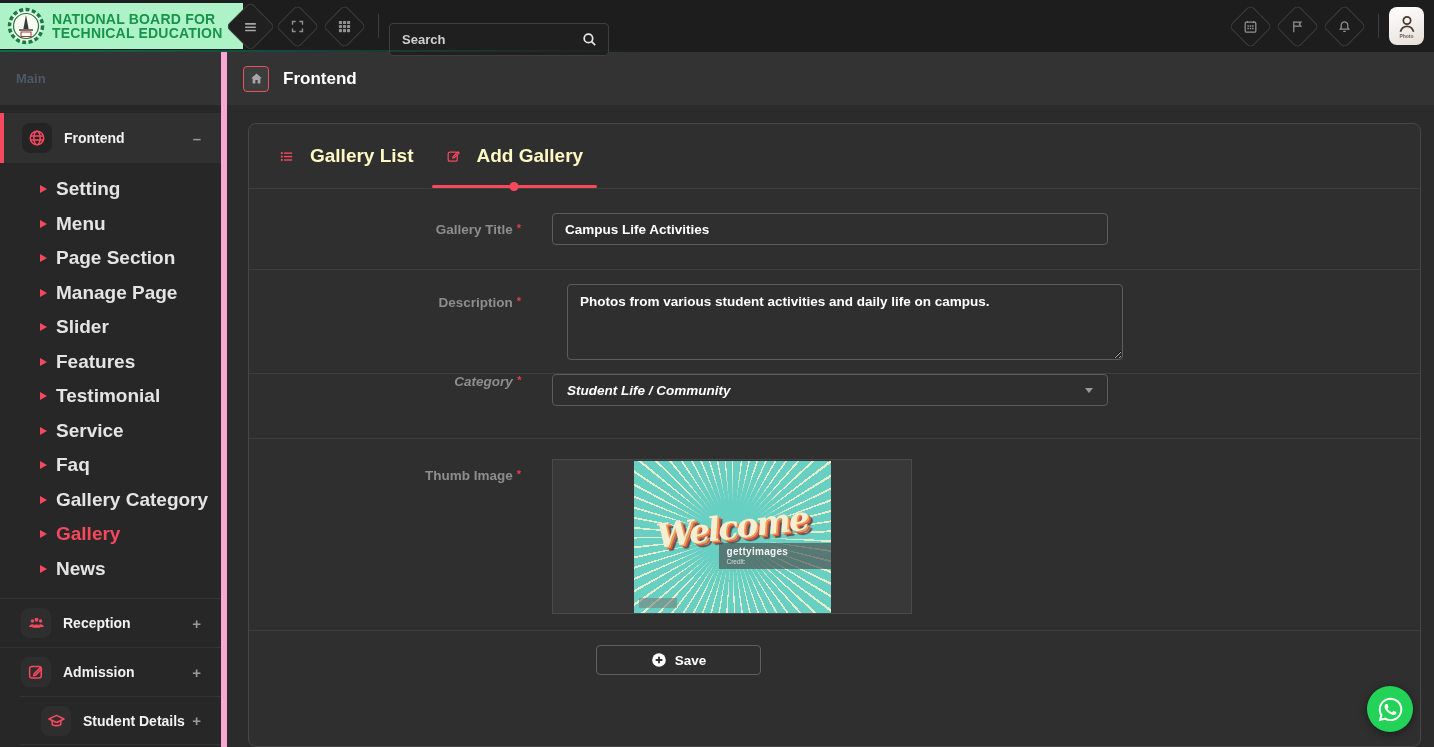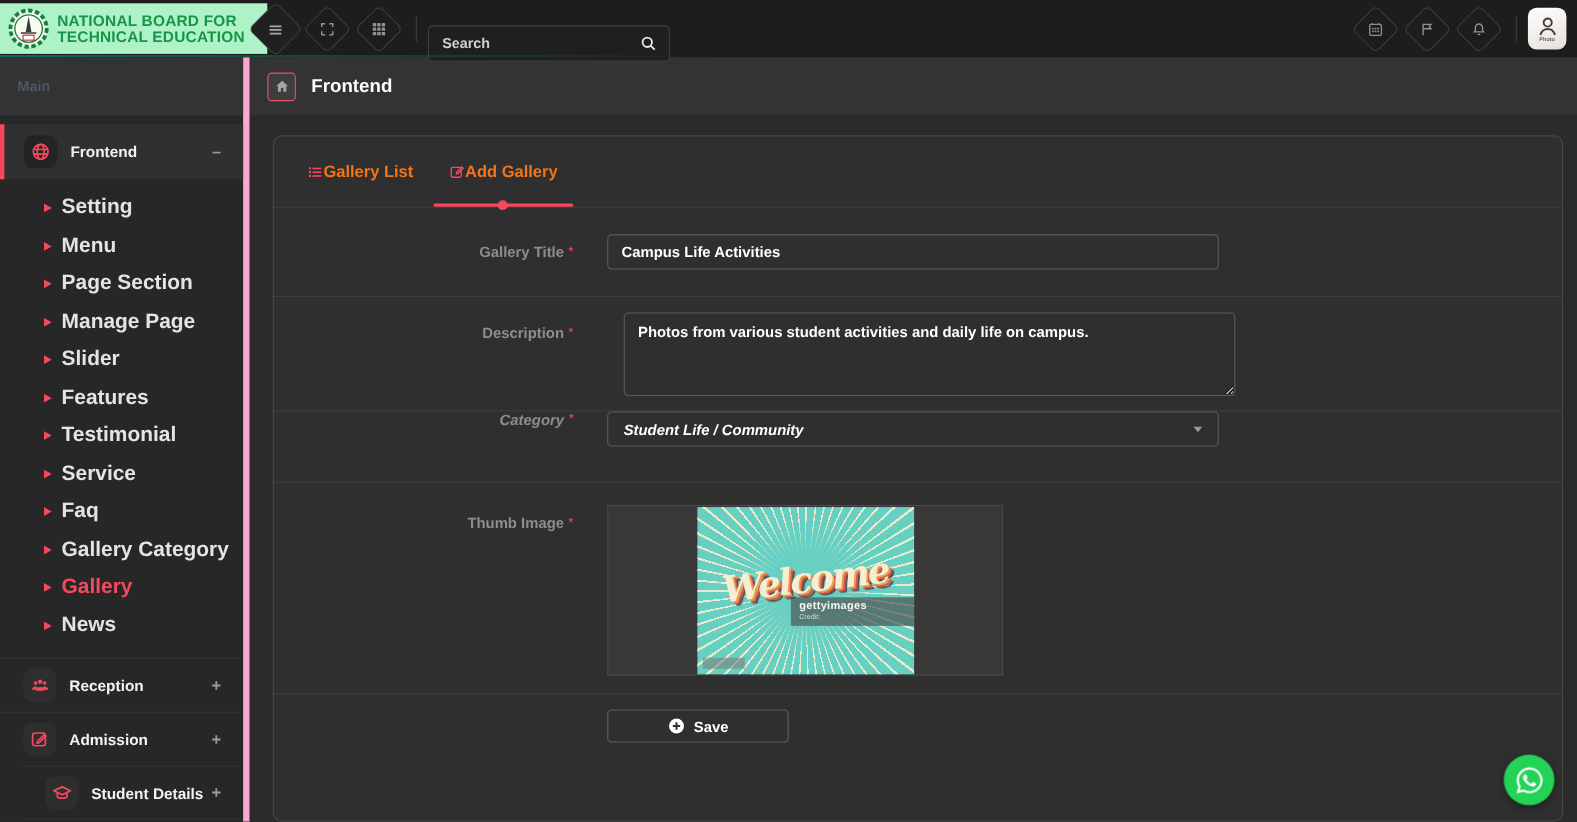--- a/index.html
+++ b/index.html
@@ -100,22 +100,22 @@
   .page-title{ margin-left:14px; font-size:17px; font-weight:bold; color:#ffffff; }
   .content{ flex:1; background:#2b2b2b; padding:18px 13px 0 21px; }
   .card{
     background:#2f2f2f; border:1px solid #474747; border-radius:8px;
     height:624px; overflow:hidden;
   }
 
   
   .tabs-row{ height:65px; display:flex; align-items:center; gap:32px; padding:0 30px; border-bottom:1px solid #3e3e3e; }
   .tab{
-    position:relative; height:100%; display:flex; align-items:center; gap:0;
-    color:#f97316; font-weight:bold; font-size:15px; cursor:pointer; white-space:nowrap;
+    position:relative; height:100%; display:flex; align-items:center; gap:16px;
+    color:#fef9c3; font-weight:bold; font-size:19px; cursor:pointer; white-space:nowrap;
   }
   .tab.active::after{
     content:""; position:absolute; left:-14px; right:-14px; bottom:0; height:3px;
     background:#f8485e; border-radius:2px;
   }
   .tab.active::before{
     content:""; position:absolute; left:50%; bottom:-3px; transform:translateX(-50%);
     width:9px; height:9px; border-radius:50%; background:#f8485e;
   }
 
@@ -194,20 +194,21 @@
     position:absolute; right:-4px; top:-3px; width:26px; height:26px; border-radius:50%;
     background:#f8485e; box-shadow:0 2px 6px rgba(0,0,0,.45);
   }
 
   
   .save-btn{
     width:165px; height:30px; border:1px solid #5f5f5f; border-radius:4px;
     background:transparent; display:flex; align-items:center; justify-content:center;
     gap:8px; cursor:pointer; color:#ffffff; font-weight:bold; font-size:13.5px;
     font-family:inherit;
+    margin-left:44px;
   }
 
   
   .wa-float{
     position:fixed; right:21px; bottom:15px; width:46px; height:46px; border-radius:50%;
     background:#22d358; display:flex; align-items:center; justify-content:center;
     cursor:pointer; box-shadow:0 2px 8px rgba(0,0,0,.4);
   }
 </style>
 </head>

